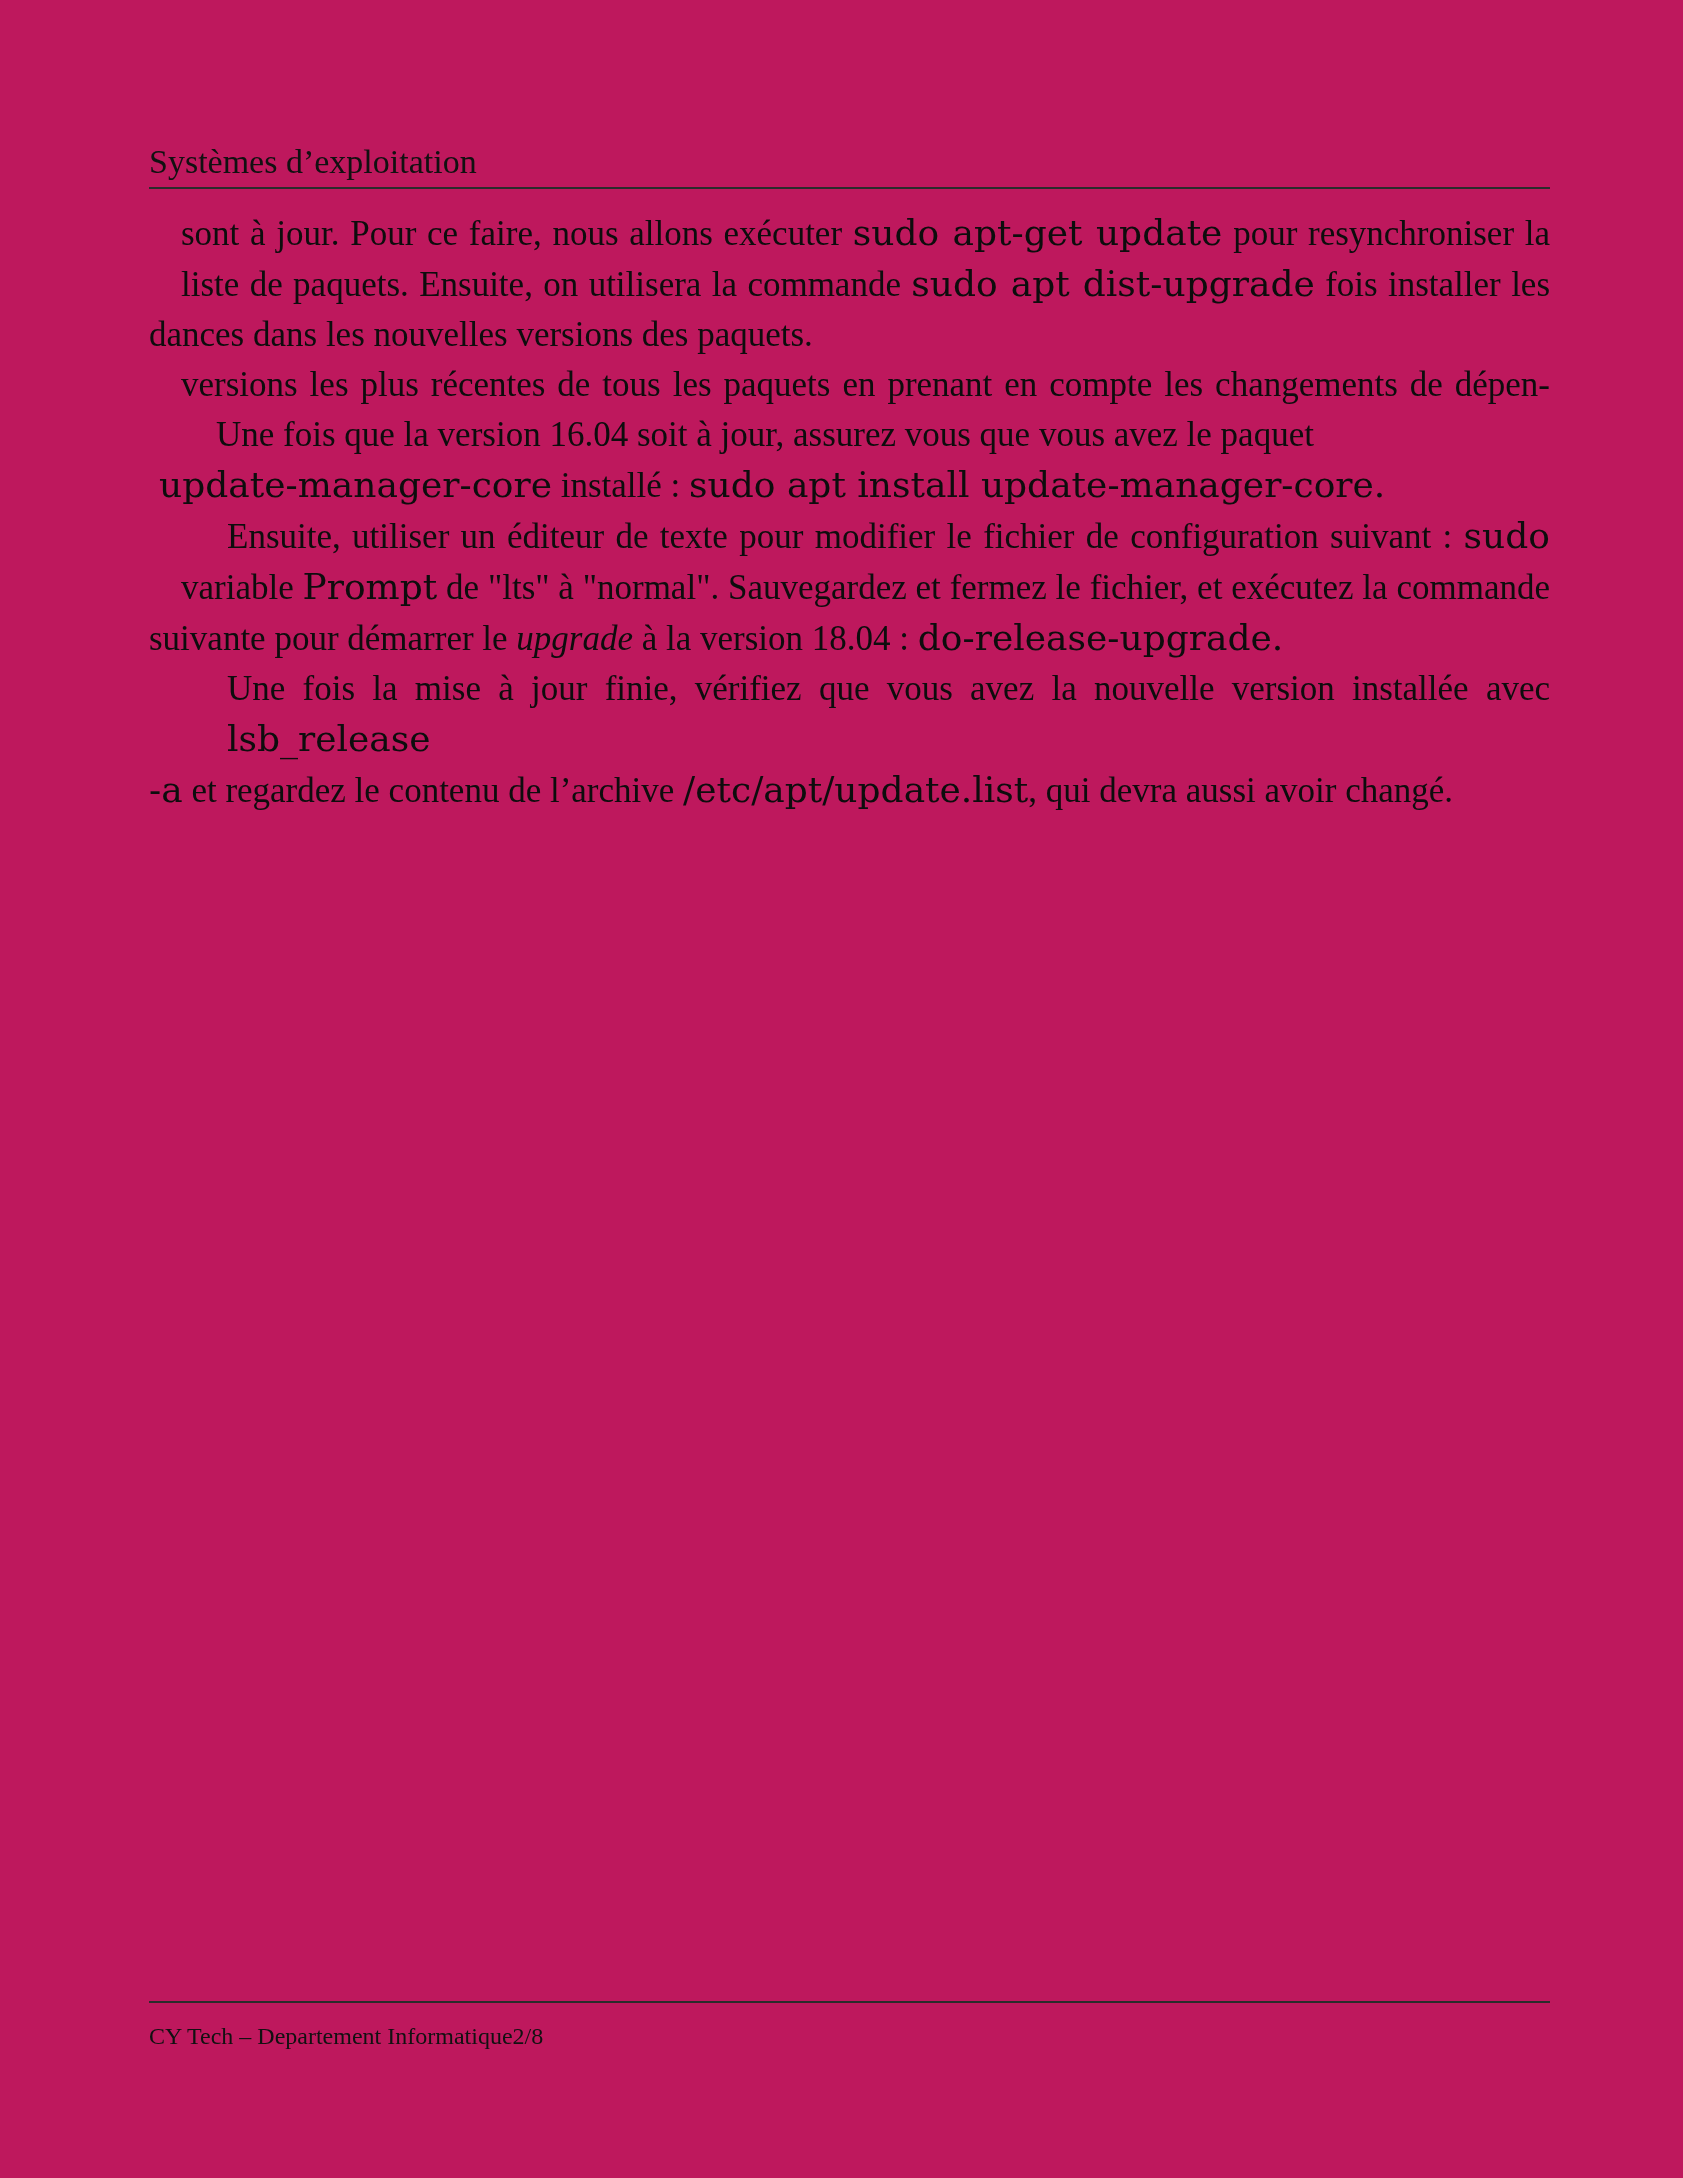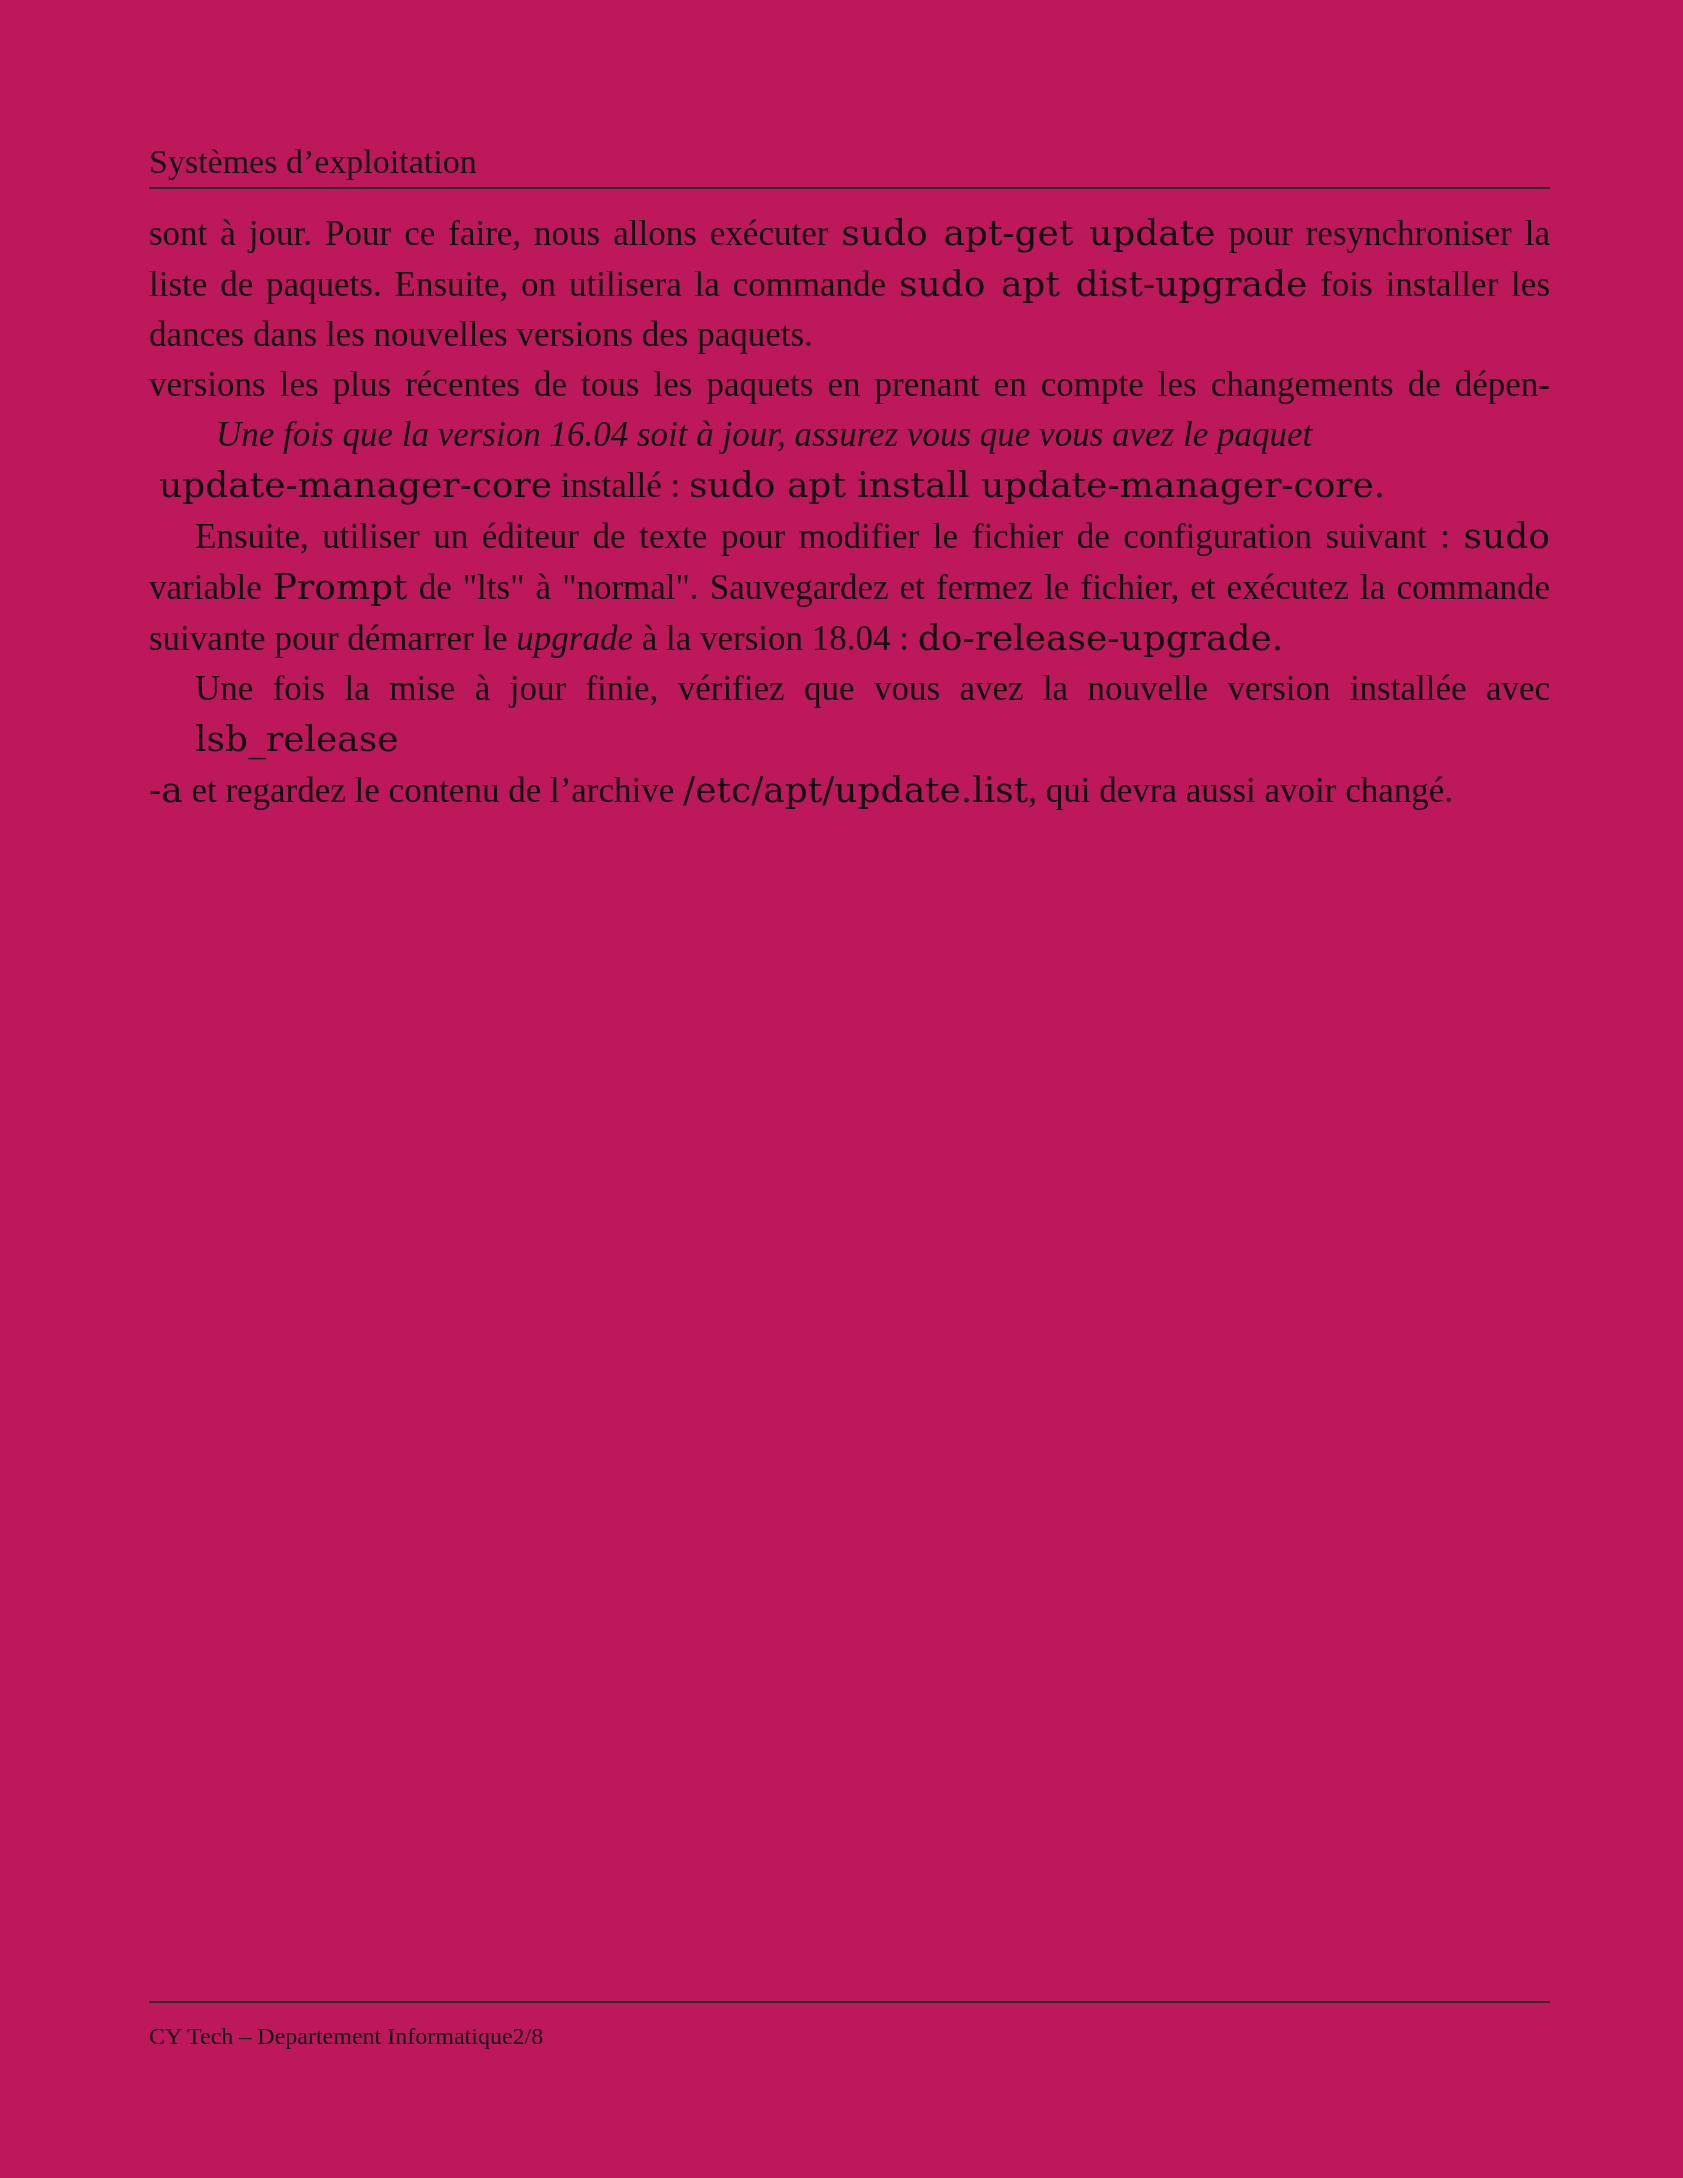--- a/index.html
+++ b/index.html
@@ -44,20 +44,21 @@
   }
   .line {
     line-height: 50px;
     min-height: 50px;
     text-align: left;
     white-space: normal;
   }
   .line.justify {
     text-align: justify;
     text-align-last: justify;
+    margin-left: 32px;
   }
   .seg-n { font-family: "Liberation Serif", serif; }
   .seg-c {
     font-family: "DejaVu Serif", serif;
     font-size: 36px;
   }
   .seg-i {
     font-style: italic;
     font-family: Liberation Serif, serif;
   }
@@ -88,21 +89,21 @@
 
   <div class="header-title">Systèmes d’exploitation</div>
 
   <div class="header-rule"></div>
 
   <div class="doc-body">
       <div class="line justify"><span class="seg-n">sont à jour. Pour ce faire, nous allons exécuter </span><span class="seg-c">sudo apt-get update</span><span class="seg-n"> pour resynchroniser la</span></div>
       <div class="line justify"><span class="seg-n">liste de paquets. Ensuite, on utilisera la commande </span><span class="seg-c">sudo apt dist-upgrade</span><span class="seg-n"> fois installer les</span></div>
       <div class="line"><span class="seg-n">dances dans les nouvelles versions des paquets.</span></div>
       <div class="line justify"><span class="seg-n">versions les plus récentes de tous les paquets en prenant en compte les changements de dépen-</span></div>
-      <div class="line" style="padding-left: 67px; font-style: italic;"><span class="seg-n">Une fois que la version 16.04 soit à jour, assurez vous que vous avez le paquet</span></div>
+      <div class="line" style="padding-left: 67px;"><span class="seg-n">Une fois que la version 16.04 soit à jour, assurez vous que vous avez le paquet</span></div>
       <div class="line" style="padding-left: 10px;"><span class="seg-c">update-manager-core</span><span class="seg-n"> installé : </span><span class="seg-c">sudo apt install update-manager-core.</span></div>
       <div class="line justify" style="padding-left: 46px;"><span class="seg-n">Ensuite, utiliser un éditeur de texte pour modifier le fichier de configuration suivant : </span><span class="seg-c">sudo</span></div>
       <div class="line justify"><span class="seg-n">variable </span><span class="seg-c">Prompt</span><span class="seg-n"> de "lts" à "normal". Sauvegardez et fermez le fichier, et exécutez la commande</span></div>
       <div class="line"><span class="seg-n">suivante pour démarrer le </span><span class="seg-i">upgrade</span><span class="seg-n"> à la version 18.04 : </span><span class="seg-c">do-release-upgrade.</span></div>
       <div class="line justify" style="padding-left: 46px;"><span class="seg-n">Une fois la mise à jour finie, vérifiez que vous avez la nouvelle version installée avec </span><span class="seg-c">lsb_release</span></div>
       <div class="line"><span class="seg-c">-a</span><span class="seg-n"> et regardez le contenu de l’archive </span><span class="seg-c">/etc/apt/update.list</span><span class="seg-n">, qui devra aussi avoir changé.</span></div>
     </div>
 
   <div class="footer-rule"></div>
 

